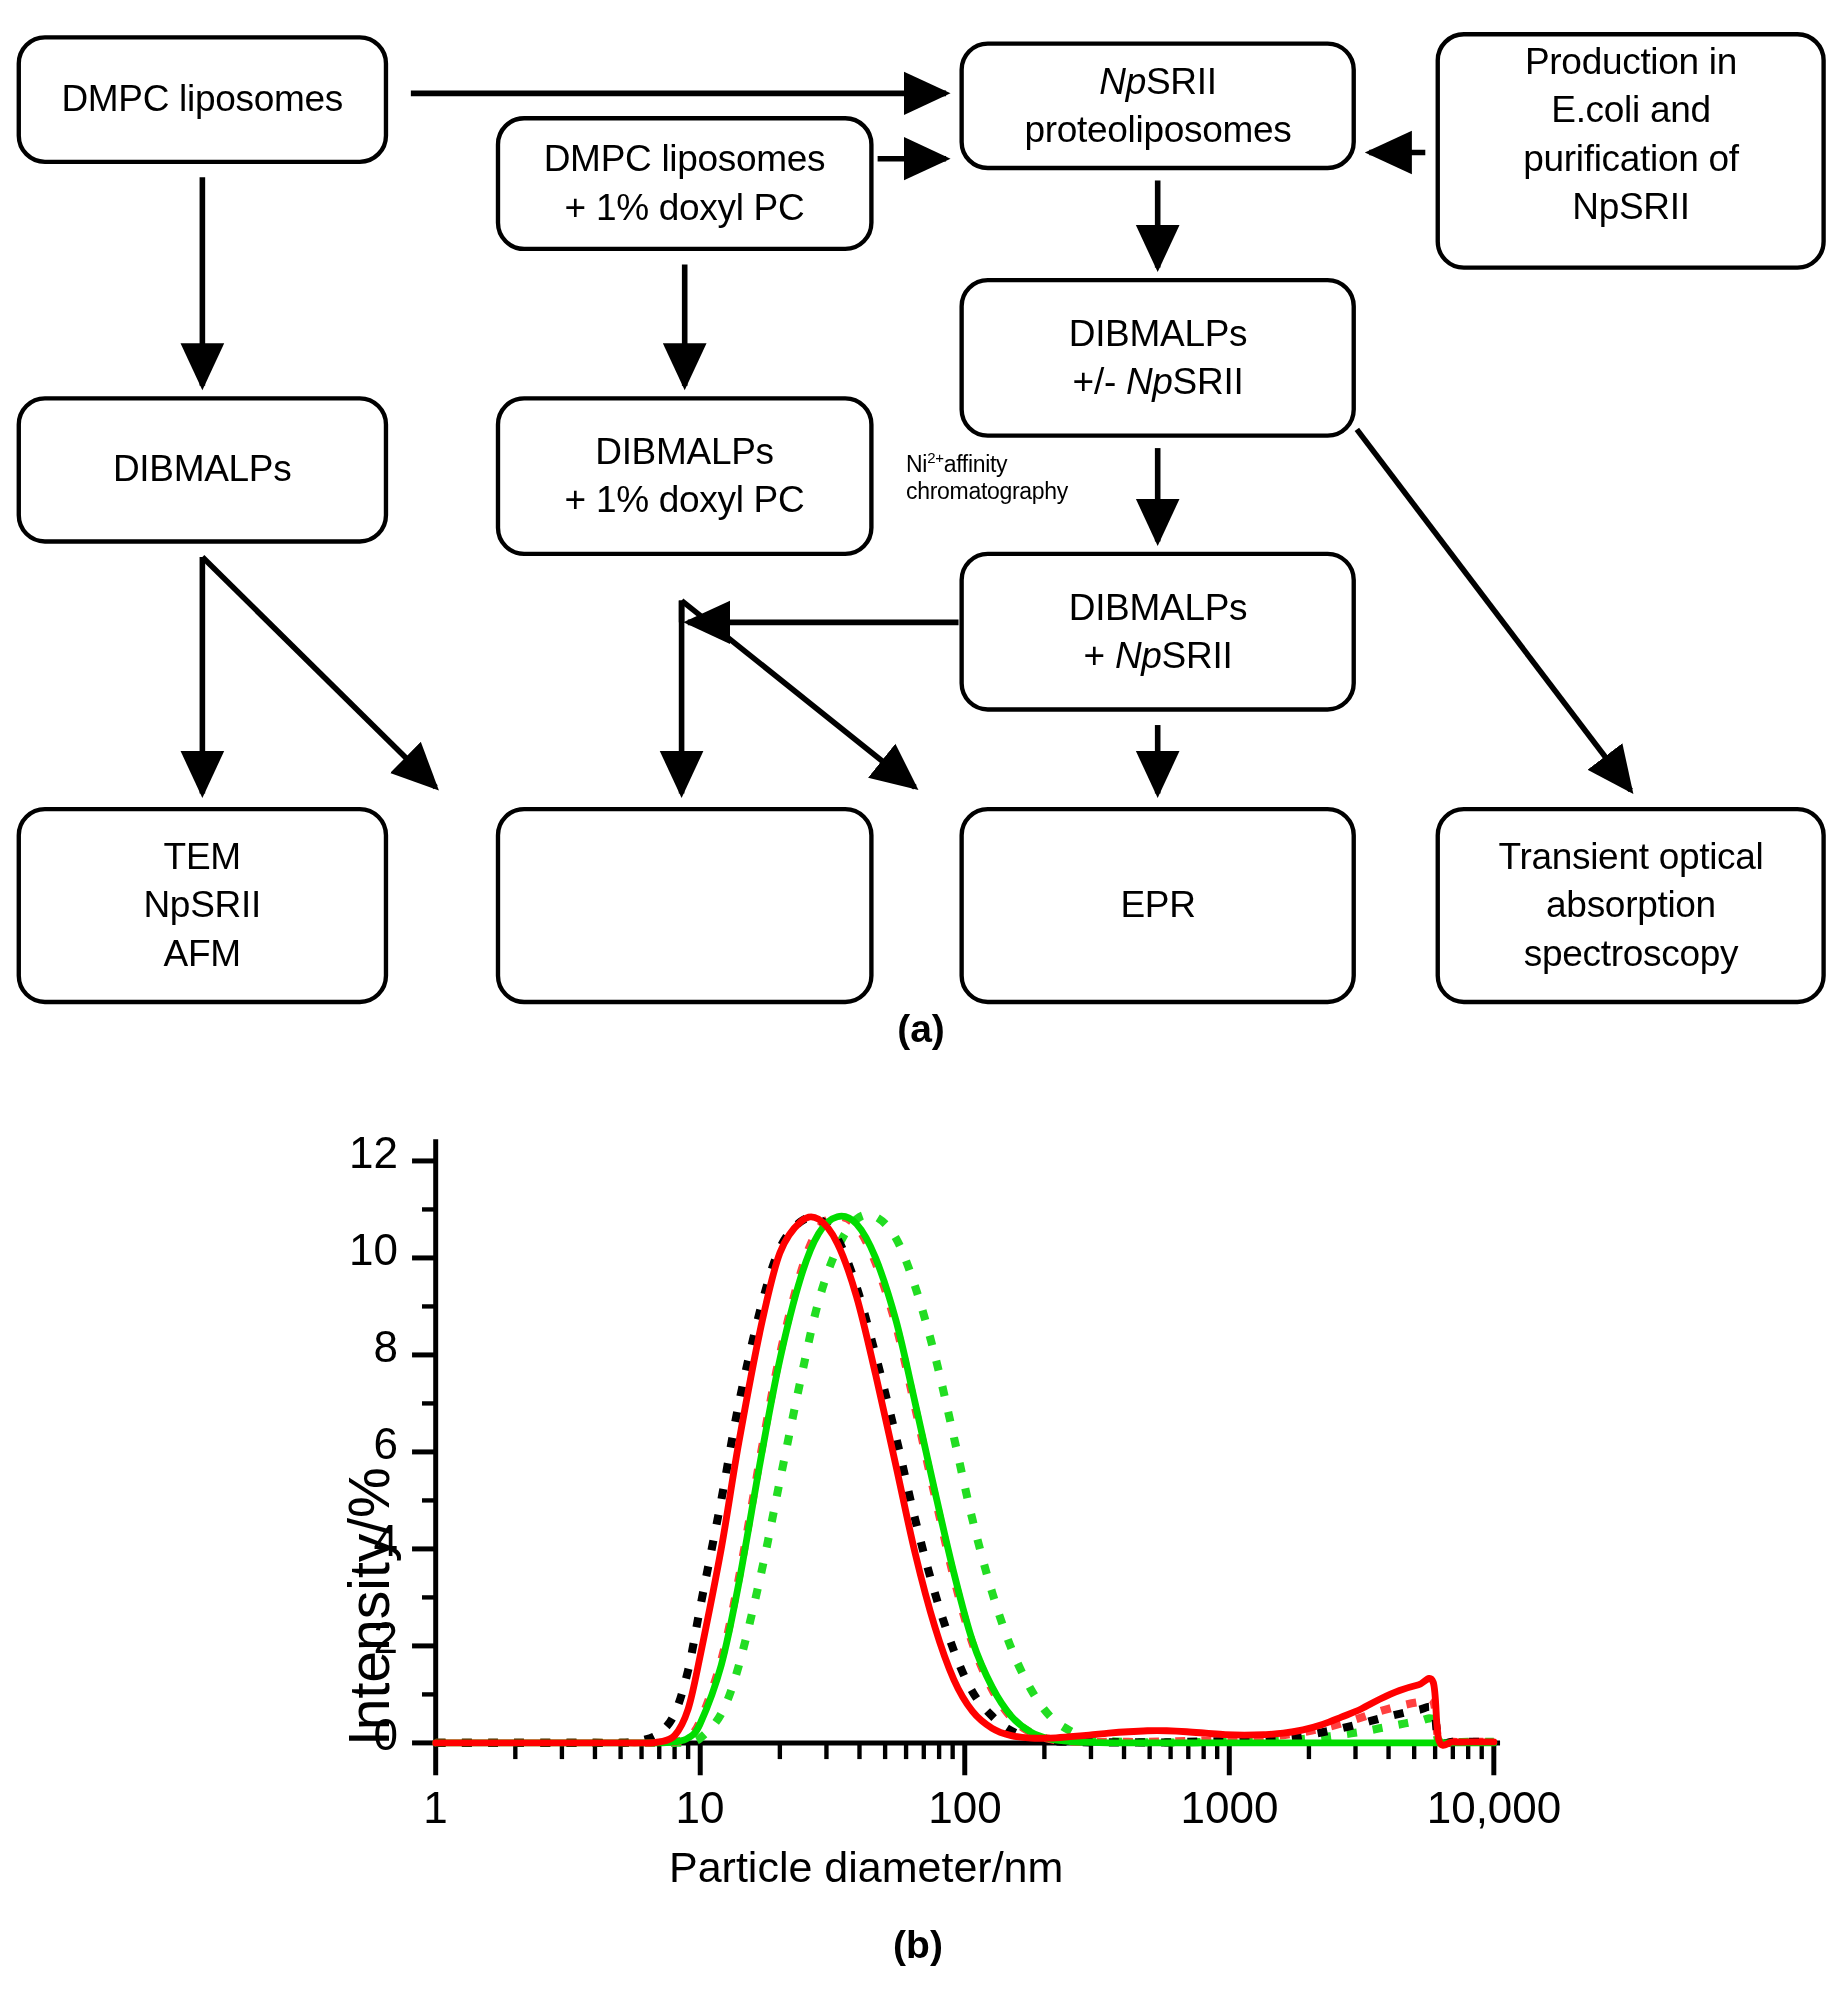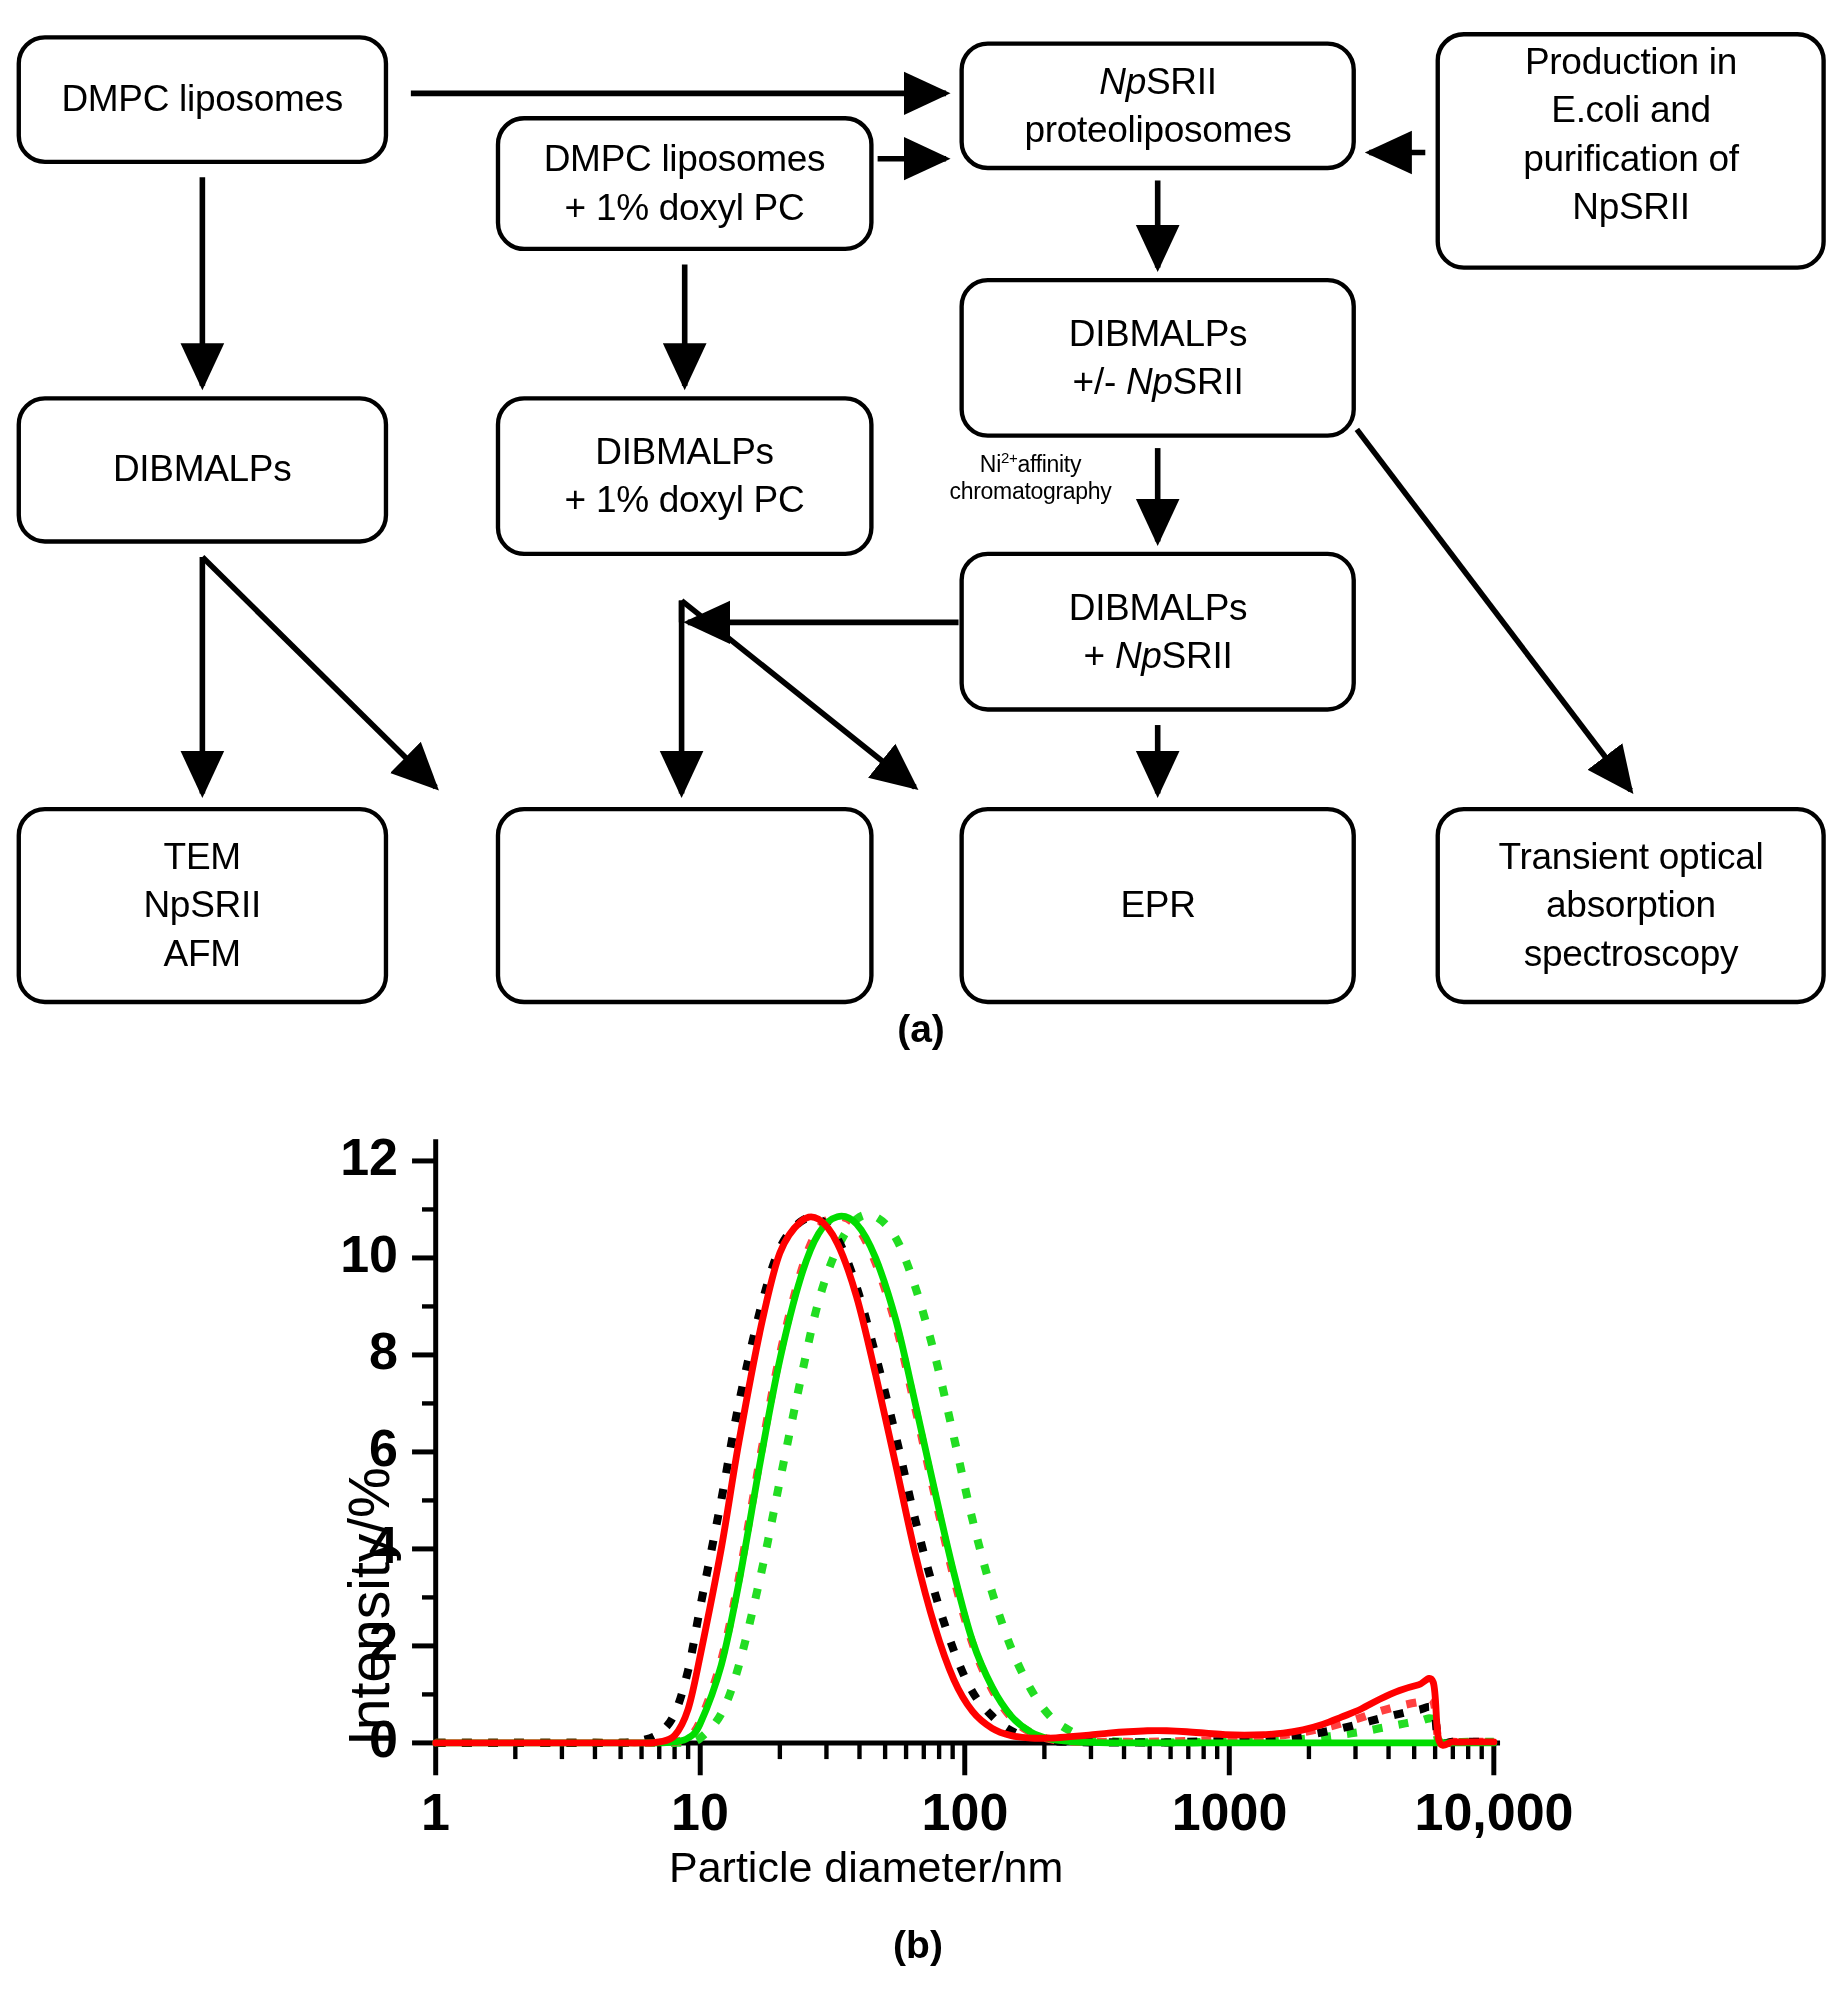--- a/index.html
+++ b/index.html
@@ -20,40 +20,40 @@
     font-size:37px;
     line-height:1.30;
     letter-spacing:-0.3px;
     pointer-events:none;
   }
   .boxtext span{display:block;white-space:nowrap;}
   .ital{font-style:italic;}
 
   .edgelabel{
     position:absolute;
-    text-align:center;
+    text-align:left;
     font-size:23px;
     line-height:1.18;
     letter-spacing:-0.3px;
   }
   .edgelabel sup{font-size:15px;vertical-align:super;line-height:0;}
 
   .panlabel{
     position:absolute;
     font-size:39px;
     font-weight:bold;
     text-align:center;
     width:124px;
   }
 
   
   #chart{position:absolute;left:0;top:1052px;width:1843px;height:943px;}
   #chart svg{position:absolute;left:0;top:0;width:1843px;height:943px;}
 
-  .axnum{position:absolute;font-size:52px;line-height:1;white-space:nowrap;font-weight:bold;}
+  .axnum{position:absolute;font-size:44px;line-height:1;white-space:nowrap;}
   .axtitle{position:absolute;font-size:43px;line-height:1;white-space:nowrap;}
   .ytitle{
     position:absolute;
     font-size:57px;
     transform-origin:0 0;
     transform:rotate(-90deg);
     white-space:nowrap;
   }
 </style>
 </head>

